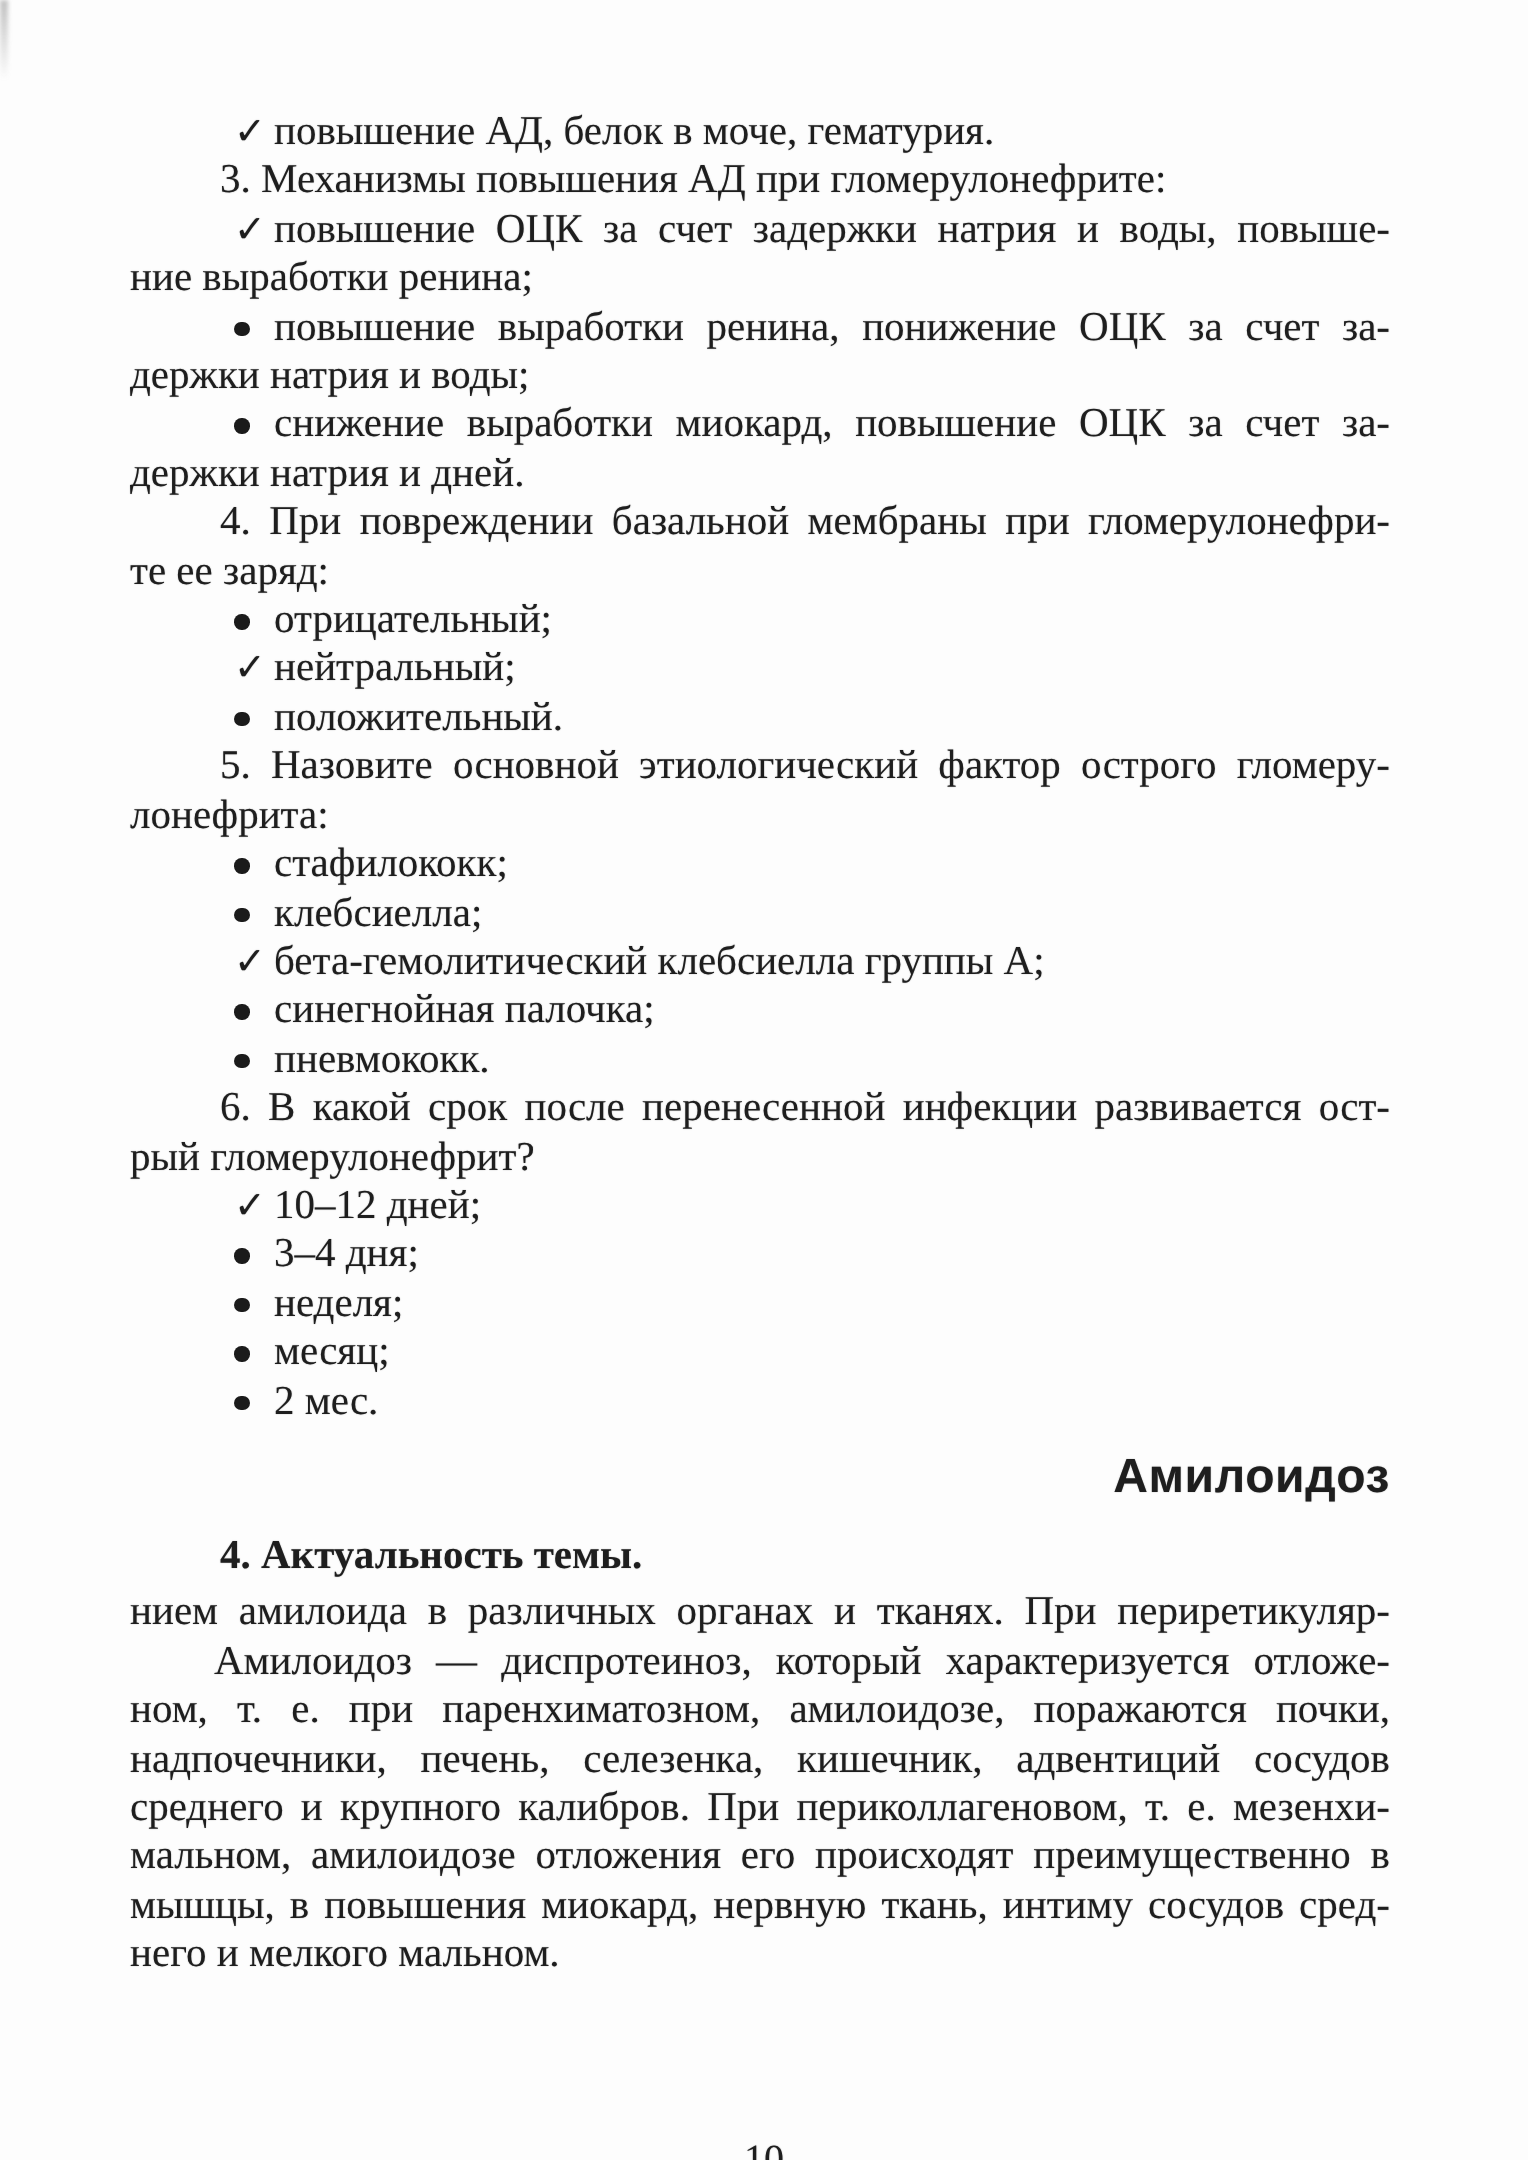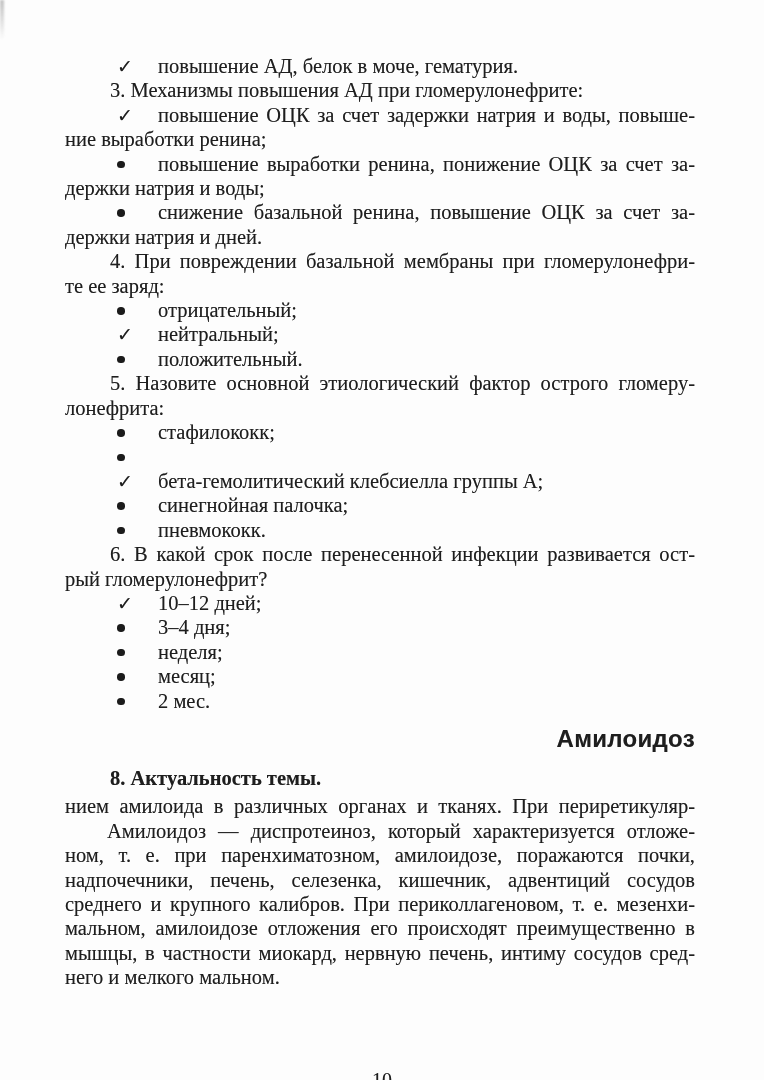--- a/index.html
+++ b/index.html
@@ -42,21 +42,21 @@
     font-size: 19px;
   }
   .marker.dot::before {
     content: "";
     display: block;
     width: 7.5px; height: 7.5px;
     border-radius: 50%;
     background: #1b1b1b;
     margin-top: 9px;
   }
-  .opt-text { display: block; margin-left: 93px; font-family: Liberation Serif, serif; }
+  .opt-text { display: block; margin-left: 72px; font-family: Liberation Serif, serif; }
   .just .opt-text { text-align: justify; text-align-last: justify; }
   .heading {
     margin: 11px 0 0 0;
     font-family: "Liberation Sans", sans-serif;
     font-weight: bold;
     font-size: 24px;
     line-height: 30px;
     text-align: right;
     letter-spacing: 0.3px;
   }
@@ -103,21 +103,21 @@
         <div class="item">
           <div class="tline just opt-first">
             <span class="marker dot"></span>
             <span class="opt-text">повышение выработки ренина, понижение ОЦК за счет за-</span>
           </div>
           <div class="tline">держки натрия и воды;</div>
         </div>
         <div class="item">
           <div class="tline just opt-first">
             <span class="marker dot"></span>
-            <span class="opt-text">снижение базальной ренина, повышение ОЦК за счет за-</span>
+            <span class="opt-text">снижение выработки миокард, повышение ОЦК за счет за-</span>
           </div>
           <div class="tline">держки натрия и дней.</div>
         </div>
         <div class="item">
           <div class="tline just q-first">4. При повреждении базальной мембраны при гломерулонефри-</div>
           <div class="tline">те ее заряд:</div>
         </div>
         <div class="item">
           <div class="tline opt-first">
             <span class="marker dot"></span>
@@ -142,20 +142,21 @@
         </div>
         <div class="item">
           <div class="tline opt-first">
             <span class="marker dot"></span>
             <span class="opt-text">стафилококк;</span>
           </div>
         </div>
         <div class="item">
           <div class="tline opt-first">
             <span class="marker dot"></span>
+            <span class="opt-text">клебсиелла;</span>
           </div>
         </div>
         <div class="item">
           <div class="tline opt-first">
             <span class="marker check">✓</span>
             <span class="opt-text">бета-гемолитический клебсиелла группы А;</span>
           </div>
         </div>
         <div class="item">
           <div class="tline opt-first">
@@ -200,28 +201,28 @@
         <div class="item">
           <div class="tline opt-first">
             <span class="marker dot"></span>
             <span class="opt-text">2 мес.</span>
           </div>
         </div>
       </div>
 
     <div class="heading">Амилоидоз</div>
 
-    <div class="subheading">8. Актуальность темы.</div>
+    <div class="subheading">4. Актуальность темы.</div>
 
     <div id="paragraph">
         <div class="p-line just">нием амилоида в различных органах и тканях. При периретикуляр-</div>
         <div class="p-line just p-first">Амилоидоз — диспротеиноз, который характеризуется отложе-</div>
         <div class="p-line just">ном, т. е. при паренхиматозном, амилоидозе, поражаются почки,</div>
         <div class="p-line just">надпочечники, печень, селезенка, кишечник, адвентиций сосудов</div>
         <div class="p-line just">среднего и крупного калибров. При периколлагеновом, т. е. мезенхи-</div>
         <div class="p-line just">мальном, амилоидозе отложения его происходят преимущественно в</div>
-        <div class="p-line just">мышцы, в частности миокард, нервную печень, интиму сосудов сред-</div>
+        <div class="p-line just">мышцы, в повышения миокард, нервную ткань, интиму сосудов сред-</div>
         <div class="p-line">него и мелкого мальном.</div>
       </div>
   </div>
 
   <div class="page-number">10</div>
 </div>
 
 </body></html>

